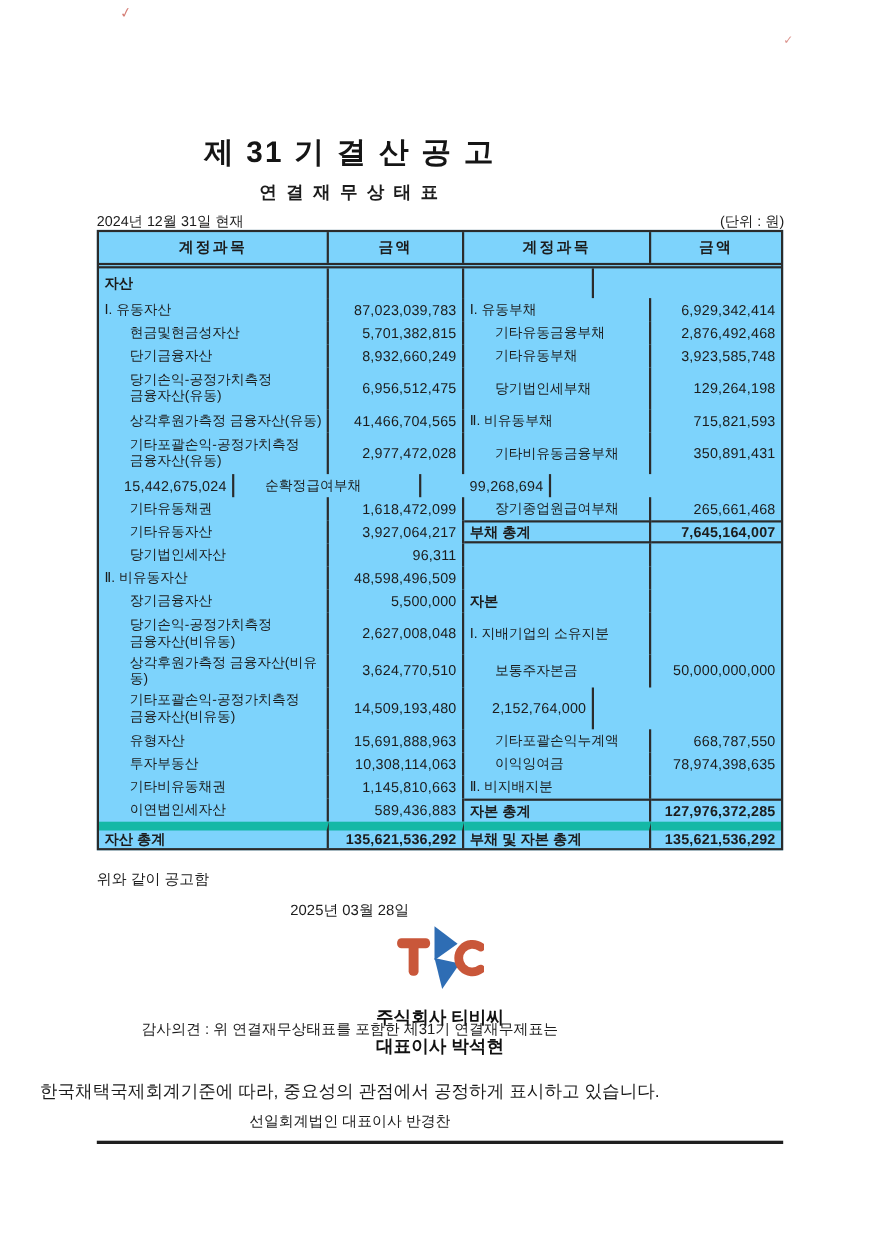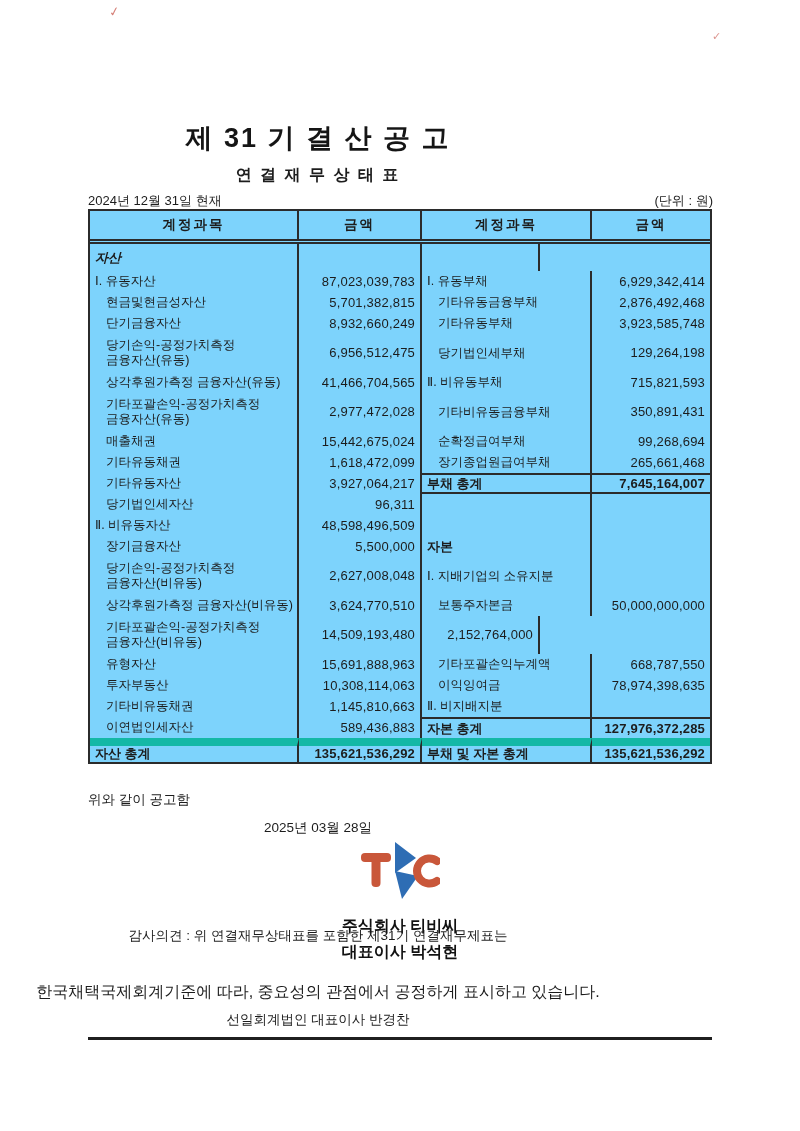--- a/index.html
+++ b/index.html
@@ -27,25 +27,25 @@
   .bs-table{left:88px;top:209px;width:624px;border:2px solid #2b2b2b;box-sizing:border-box;background:#7dd3fc;}
   .bs-header{display:flex;border-bottom:5px double #2b2b2b;}
   .bs-header .hcell{
     box-sizing:border-box;height:28px;display:flex;align-items:center;justify-content:center;
     font-size:13.5px;font-weight:bold;letter-spacing:2px;
   }
   .c1{width:209px;} .c2{width:123px;} .c3{width:170px;} .c4{width:118px;}
   .bs-header .hcell:nth-child(-n+3),.trow .cell:nth-child(-n+3){border-right:2px solid #2b2b2b;}
 
   .trow{display:flex;min-height:21px;}
-  .trow:first-child{min-height:27px;font-style:italic;}
+  .trow:first-child{min-height:27px;}
   .trow.two{min-height:38px;}
   .cell{box-sizing:border-box;display:flex;align-items:center;font-size:12.5px;line-height:1.2;}
   .cell.lbl{padding-left:5px;white-space:pre-line;}
-  .cell.lbl.detail{padding-left:16px;}
+  .cell.lbl.detail{padding-left:28px;}
   .cell.amt{justify-content:flex-end;padding-right:5px;font-size:13px;letter-spacing:.2px;}
   .cell.section,.cell.total{font-weight:bold;font-size:13px;}
   .trow.rule-right-topbot .cell:nth-child(3),.trow.rule-right-topbot .cell:nth-child(4){
     border-top:2px solid #2b2b2b;border-bottom:2px solid #2b2b2b;}
   .trow.rule-right-top .cell:nth-child(3),.trow.rule-right-top .cell:nth-child(4){
     border-top:2px solid #2b2b2b;}
   .trow.rule-all-top .cell{border-top:8px solid #14b8a6;}
 
   
   .notice{left:88px;top:791px;font-size:13.5px;}
@@ -115,21 +115,20 @@
         <div class="cell c4 amt">715,821,593</div>
       </div>
       <div class="trow two">
         <div class="cell c1 lbl detail">기타포괄손익-공정가치측정
 금융자산(유동)</div>
         <div class="cell c2 amt detail">2,977,472,028</div>
         <div class="cell c3 lbl detail">기타비유동금융부채</div>
         <div class="cell c4 amt detail">350,891,431</div>
       </div>
       <div class="trow">
-        <div class="cell c1 lbl detail">매출채권</div>
         <div class="cell c2 amt detail">15,442,675,024</div>
         <div class="cell c3 lbl detail">순확정급여부채</div>
         <div class="cell c4 amt detail">99,268,694</div>
       </div>
       <div class="trow">
         <div class="cell c1 lbl detail">기타유동채권</div>
         <div class="cell c2 amt detail">1,618,472,099</div>
         <div class="cell c3 lbl detail">장기종업원급여부채</div>
         <div class="cell c4 amt detail">265,661,468</div>
       </div>

